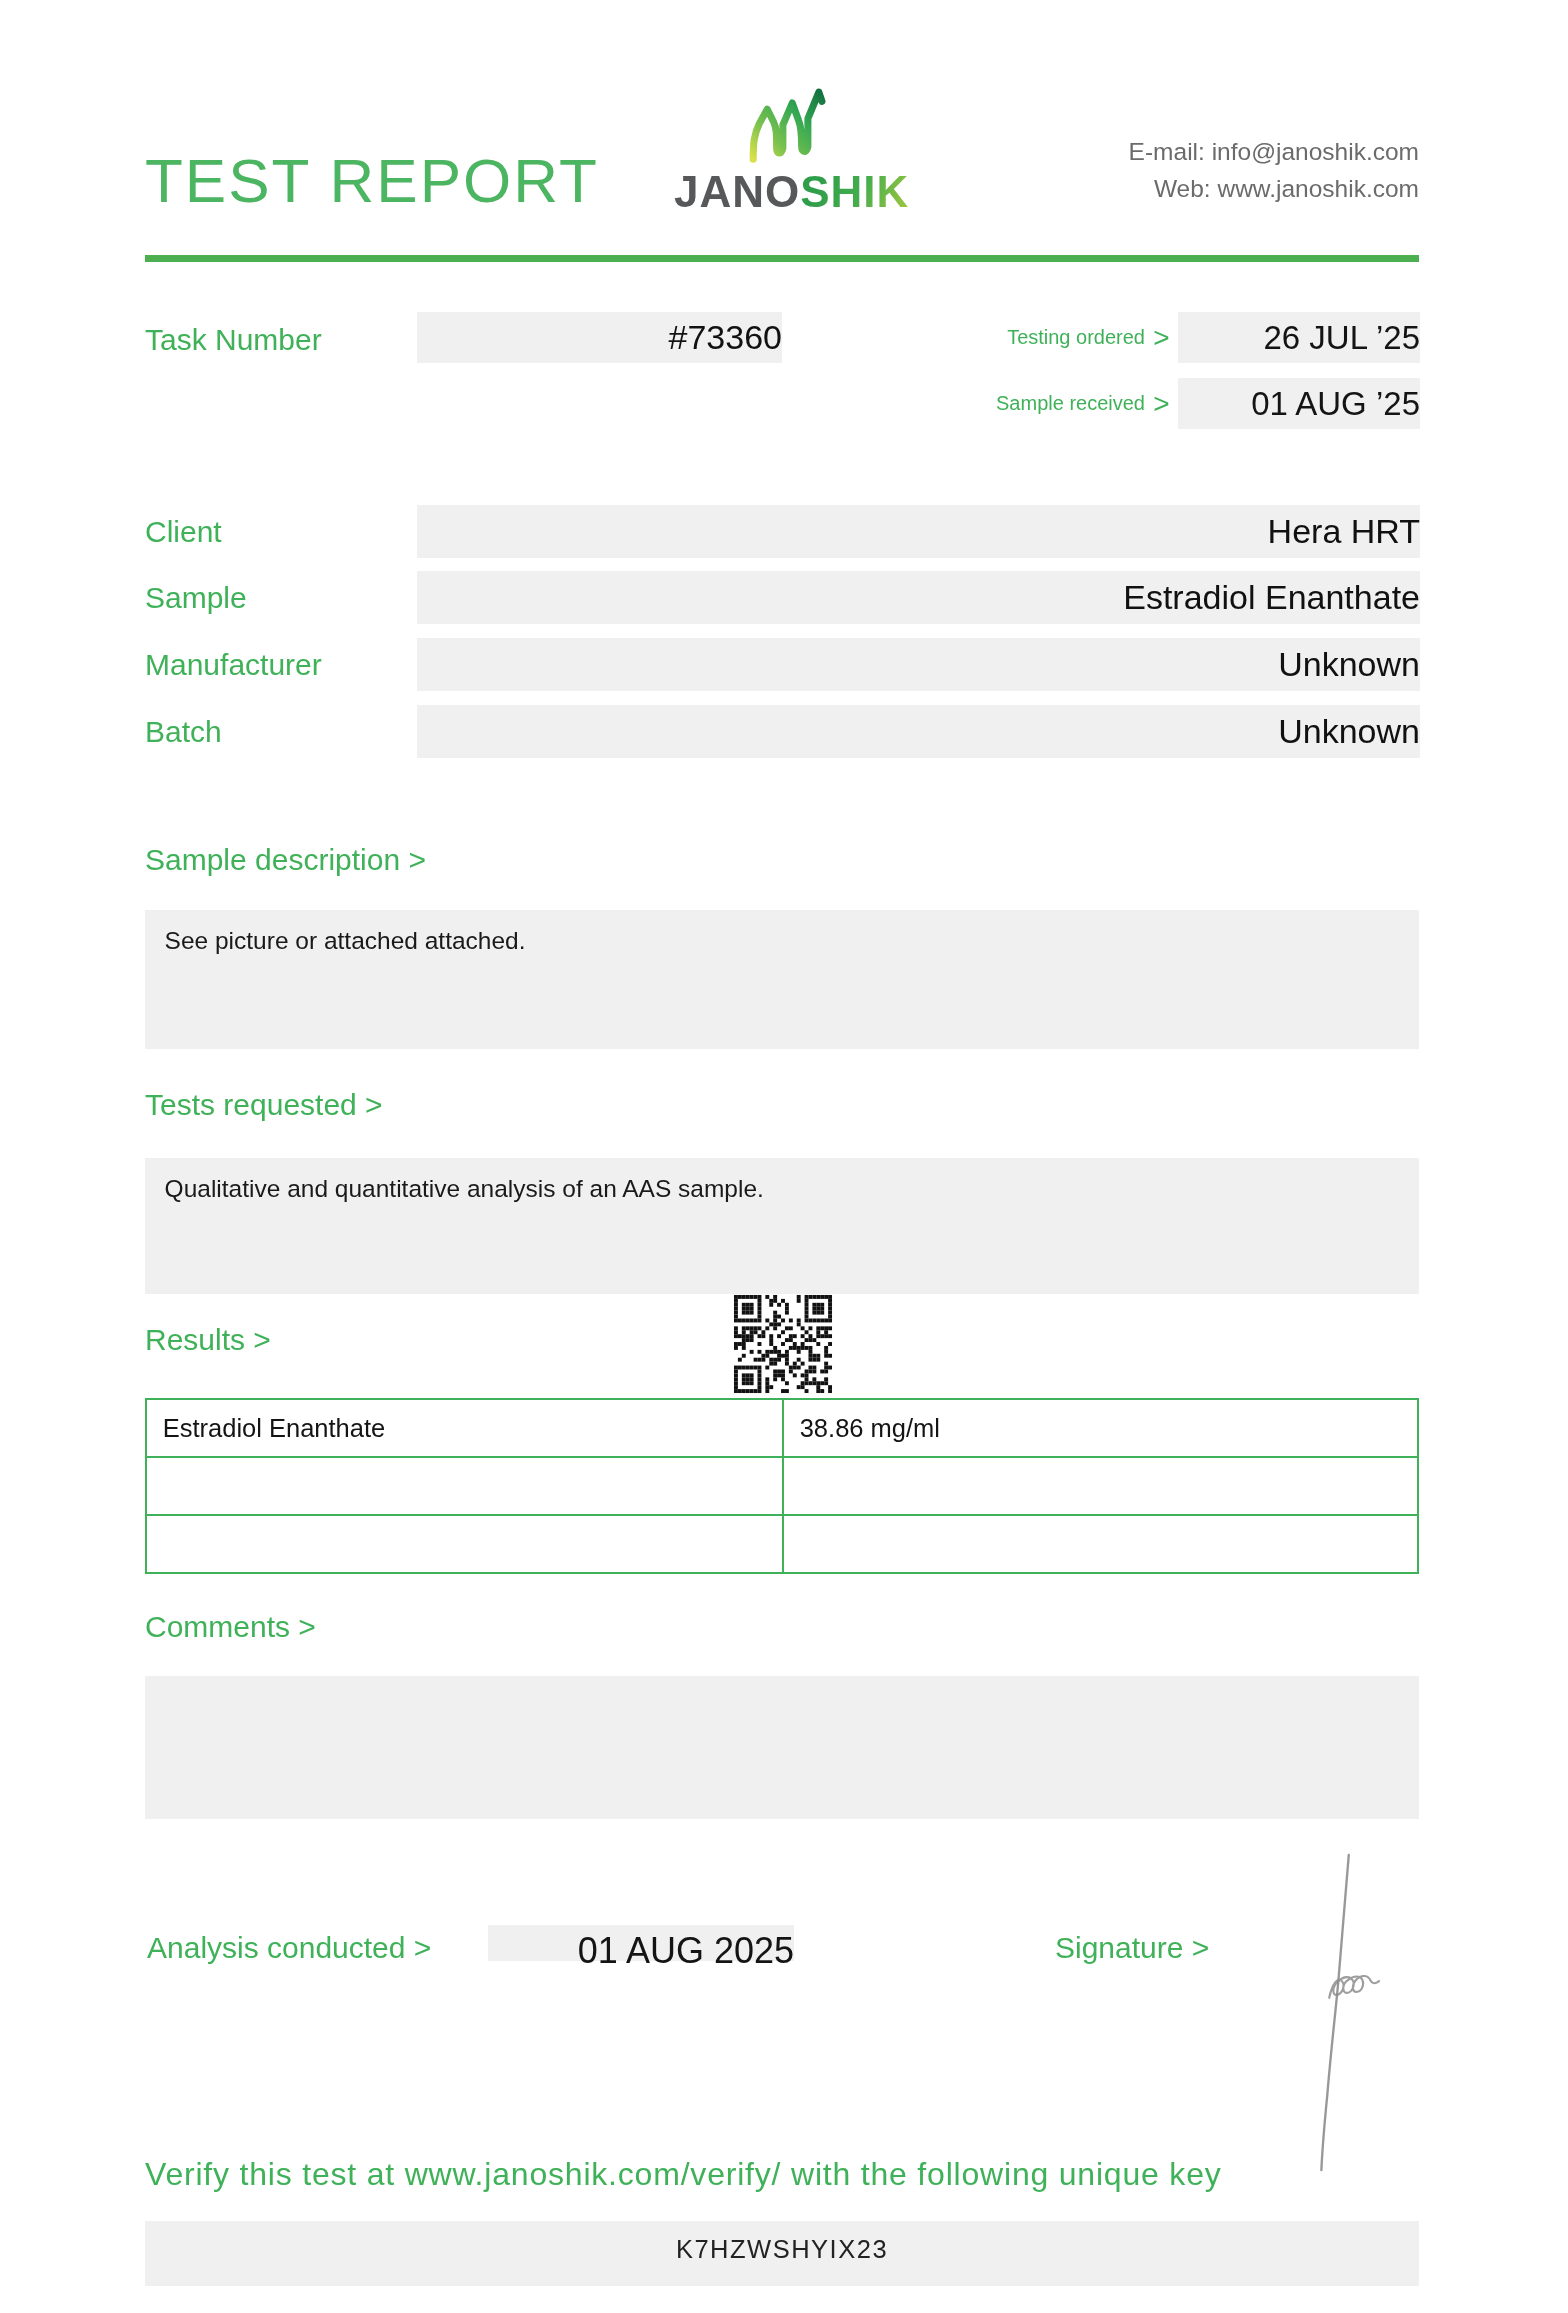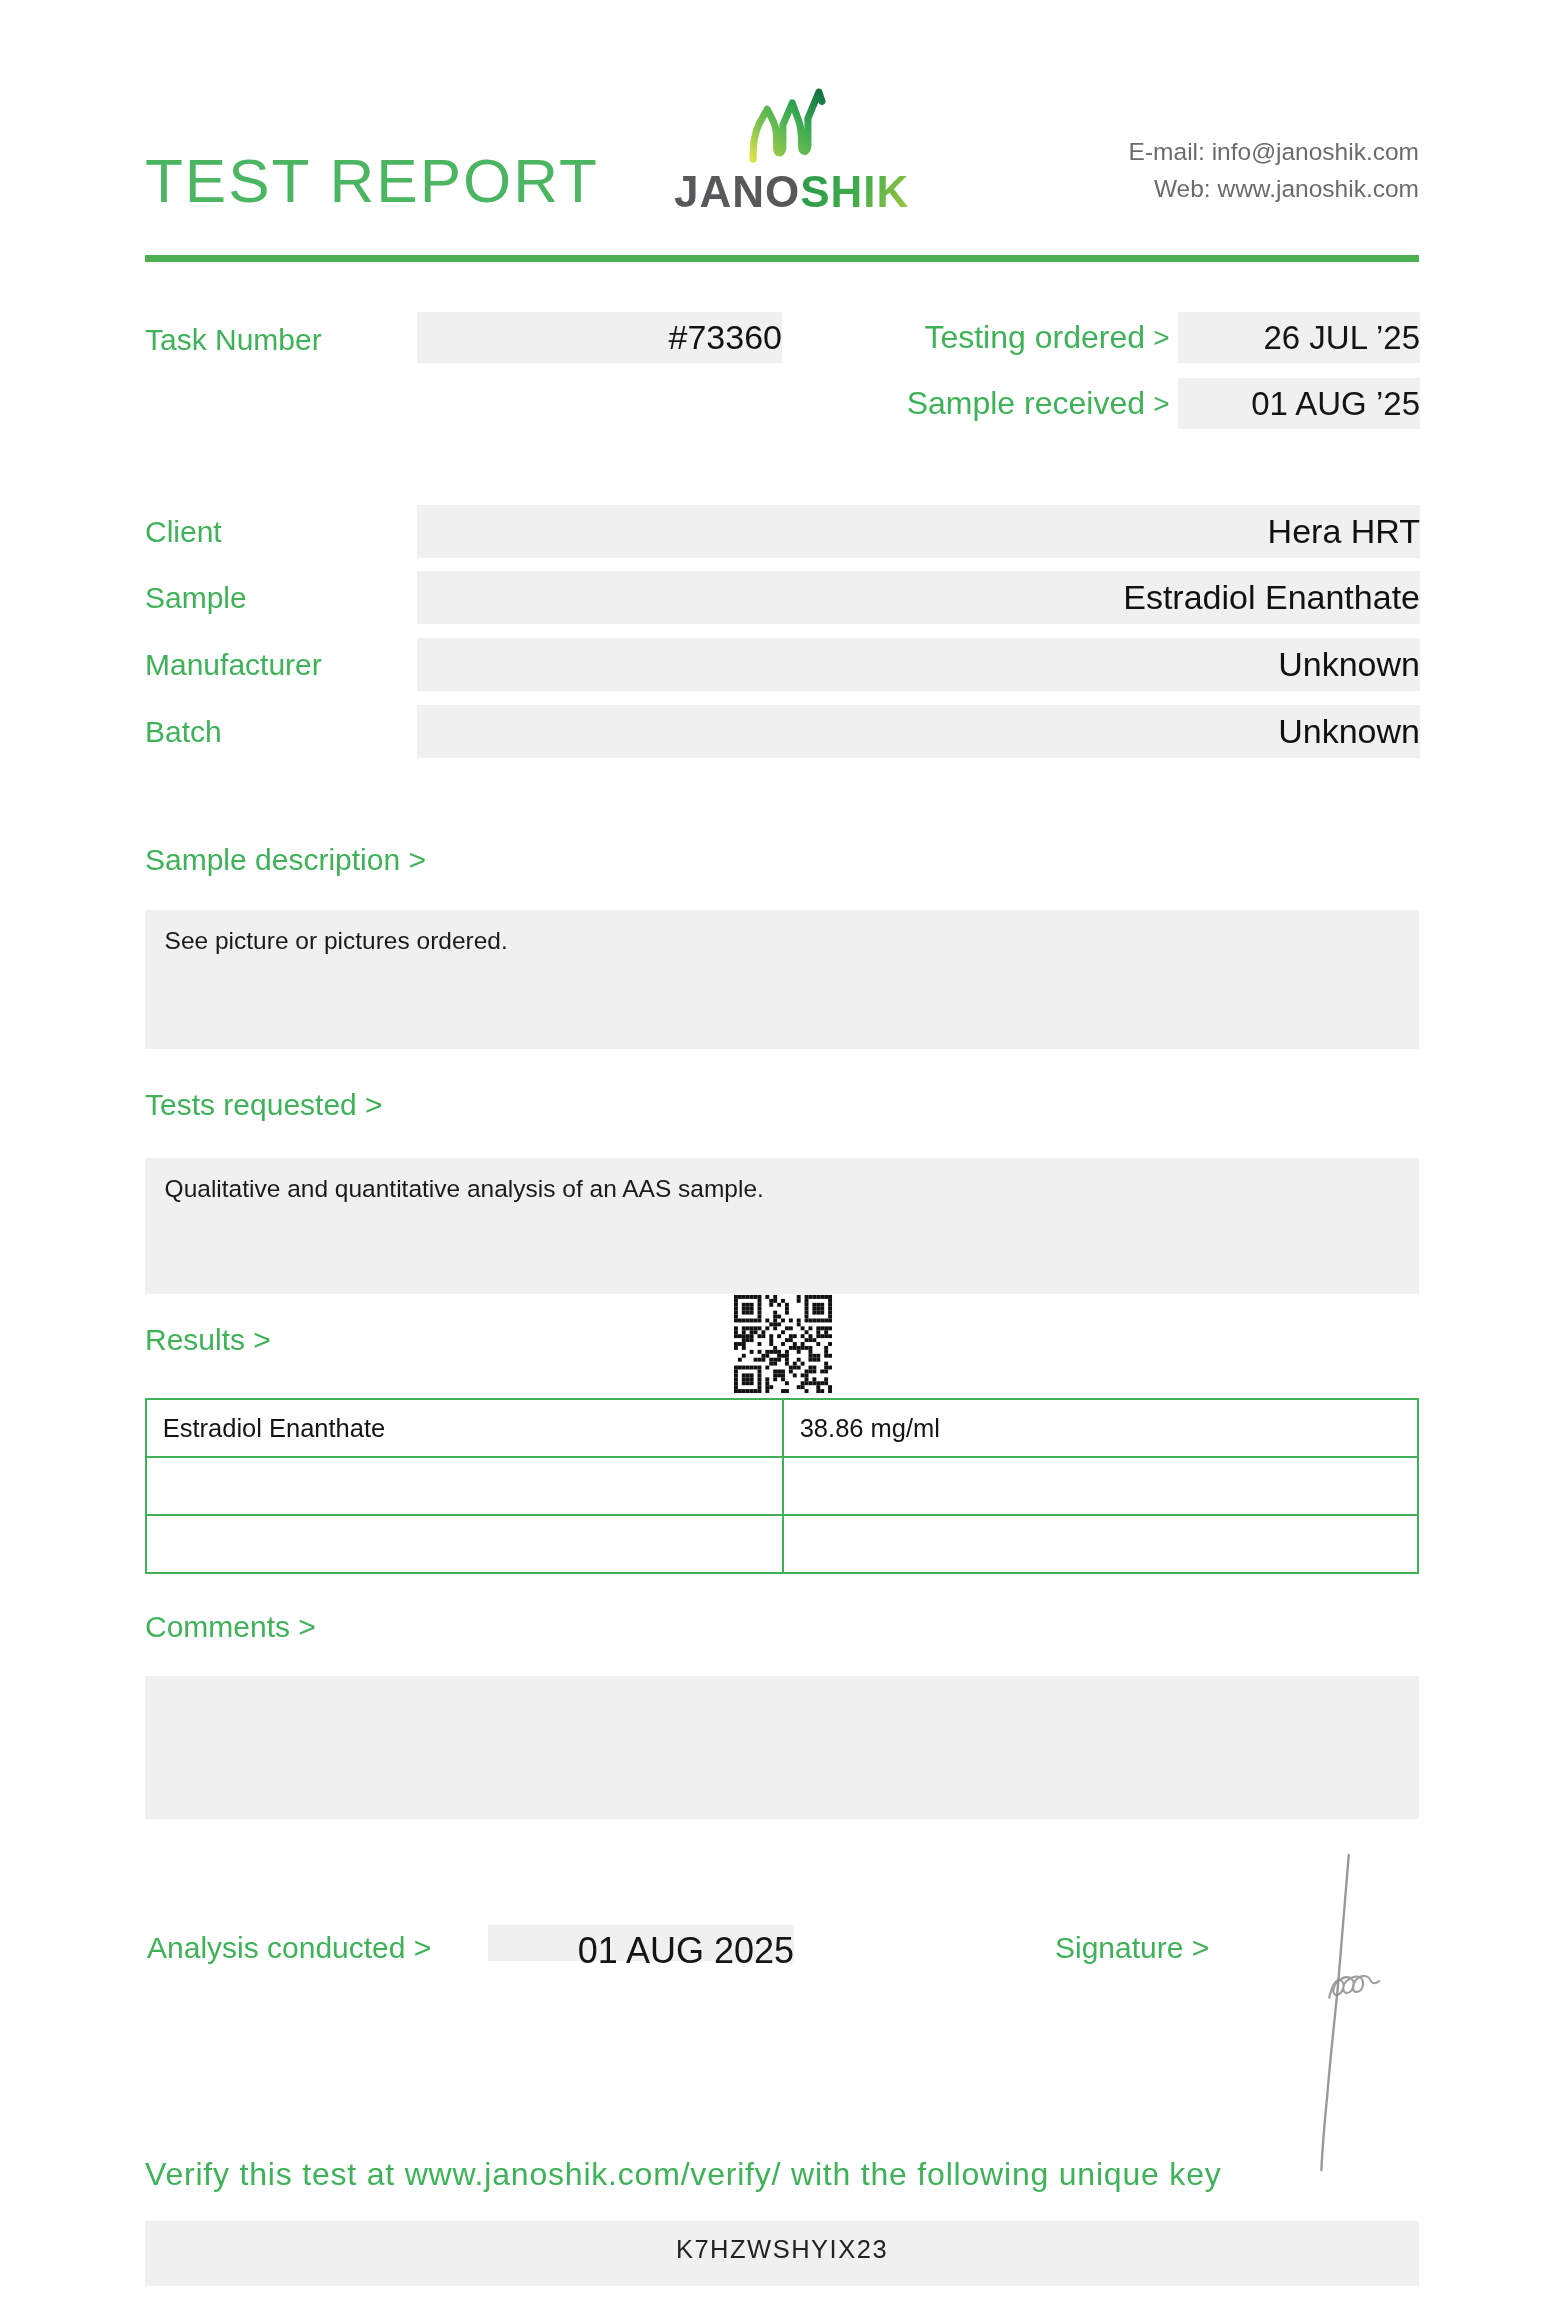--- a/index.html
+++ b/index.html
@@ -31,21 +31,21 @@
   }
   .rule{position:absolute;left:145px;top:255px;width:1274px;height:6.9px;background:var(--rule-green,#4cb050);}
   
   .glabel{color:var(--green,#3fb158);font-size:30px;white-space:nowrap;}
   .gbox{background:var(--box-gray,#f0f0f0);text-align:right;}
   .value-line{font-size:34px;color:#111;}
   
   .task-label{position:absolute;left:145px;top:323px;}
   .task-box{position:absolute;left:417px;top:312px;width:365px;height:51px;line-height:51px;padding-left:17.6px;box-sizing:border-box;}
   .meta-row{position:absolute;left:804px;width:616px;height:51px;display:flex;align-items:center;}
-  .meta-row .mlabel{flex:1;text-align:right;font-size:32px;color:var(--green,#3fb158);}
+  .meta-row .mlabel{flex:1;text-align:right;font-size:20px;color:var(--green,#3fb158);}
   .meta-row .marrow{width:33px;text-align:center;font-size:28px;color:var(--green,#3fb158);}
   .meta-row .mbox{width:242px;height:51px;line-height:51px;padding-left:13.7px;box-sizing:border-box;font-size:33px;}
   
   .drow-label{position:absolute;left:145px;line-height:53px;}
   .drow-box{position:absolute;left:417px;width:1003px;height:53px;line-height:53px;padding-left:17.6px;box-sizing:border-box;}
   
   .sec-head{position:absolute;left:145px;}
   .sec-box{
     position:absolute;left:145px;width:1274px;box-sizing:border-box;
     background:var(--box-gray,#f0f0f0);padding:15.7px 19.6px;font-size:24.5px;line-height:30px;color:#1a1a1a;
@@ -124,21 +124,21 @@
   <div class="gbox drow-box value-line" style="top:571px">Estradiol Enanthate</div>
 
   <div class="glabel drow-label" style="top:638px">Manufacturer</div>
   <div class="gbox drow-box value-line" style="top:638px">Unknown</div>
 
   <div class="glabel drow-label" style="top:705px">Batch</div>
   <div class="gbox drow-box value-line" style="top:705px">Unknown</div>
 
   <div class="glabel sec-head" style="top:843px">Sample description &gt;</div>
   <div class="sec-box" style="top:910px;height:139px">
-    <span>See picture or pictures ordered.</span>
+    <span>See picture or attached attached.</span>
   </div>
 
   <div class="glabel sec-head" style="top:1088px">Tests requested &gt;</div>
   <div class="sec-box" style="top:1158px;height:136px">
     <span>Qualitative and quantitative analysis of an AAS sample.</span>
   </div>
 
   <div class="glabel sec-head" style="top:1323px">Results &gt;</div>
   <div class="qr" id="qr"><svg xmlns="http://www.w3.org/2000/svg" width="100" height="100" viewBox="0 0 102 102">
         <rect width="102" height="102" fill="#ffffff"></rect>

